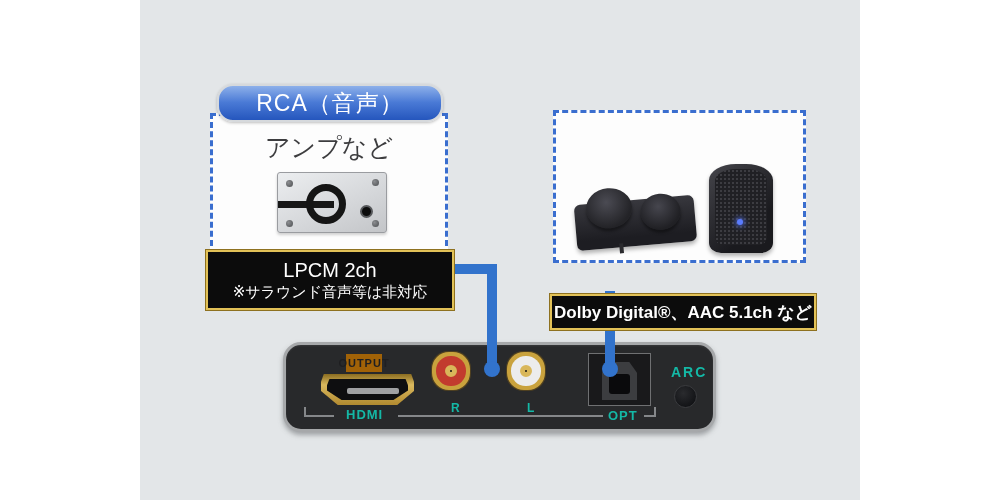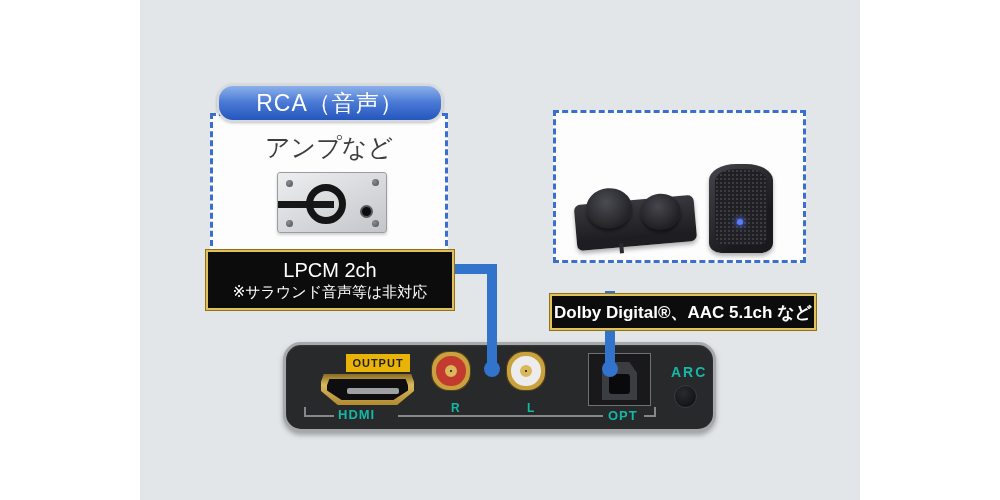--- a/index.html
+++ b/index.html
@@ -72,32 +72,32 @@
   .conn-right-v { left:605px; top:291px; width:10px; height:77px; }
   .conn-cap { position:absolute; width:16px; height:16px; border-radius:50%; background:#3273cc; z-index:3; }
   .cap-left  { left:484px; top:361px; }
   .cap-right { left:602px; top:361px; }
 
   
   .device { position:absolute; left:283px; top:342px; width:433px; height:90px; z-index:2;
             background:#28292b; border:3px solid #a6a8aa; border-radius:18px;
             box-shadow:0 3px 5px rgba(100,104,108,.55), inset 0 1px 2px rgba(255,255,255,.08); }
   .dev-text { position:absolute; color:#14b8a6; font-weight:bold; letter-spacing:1px; }
-  .output-box { position:absolute; left:60px; top:9px; width:64px; height:18px; background:#eab308;
+  .output-box { position:absolute; left:60px; top:9px; width:36px; height:18px; background:#a16207;
                 color:#1f1f21; font-size:11px; font-weight:bold; display:flex; align-items:center;
                 justify-content:center; letter-spacing:1px; }
   
   .hdmi { position:absolute; left:35px; top:29px; width:93px; height:31px;
           clip-path:polygon(3% 0,97% 0,100% 25%,100% 55%,82% 100%,18% 100%,0 55%,0 25%);
           background:linear-gradient(180deg,#8a6c20 0%,#d9b85e 35%,#b28a30 100%); }
   .hdmi-inner { position:absolute; inset:5px 6px 5px 6px;
                 clip-path:polygon(3% 0,97% 0,100% 30%,100% 55%,82% 100%,18% 100%,0 55%,0 30%);
                 background:#0e0e10; }
   .hdmi-slot { position:absolute; left:20px; top:9px; width:52px; height:6px; background:#9fa0a2; border-radius:2px; }
-  .hdmi-label { left:52px; top:62px; font-size:13px; }
+  .hdmi-label { left:60px; top:62px; font-size:13px; }
   
   .rca-core { position:absolute; width:12px; height:12px; border-radius:50%; background:#141414; border:5px solid #d9b75a; }
   .rca-red   { left:159px; top:20px; box-shadow:0 0 0 9px #c23b2e, 0 0 0 13px #c9a23d, 0 0 0 14px #4f4020; }
   .rca-white { left:234px; top:20px; box-shadow:0 0 0 9px #ececec, 0 0 0 13px #c9a23d, 0 0 0 14px #4f4020; }
   .r-label { left:165px; top:56px; font-size:12px; }
   .l-label { left:241px; top:56px; font-size:12px; }
   
   .opt { position:absolute; left:302px; top:8px; width:63px; height:53px; background:#19191b;
          border:1px solid #6f7072; }
   .opt-toslink { position:absolute; left:13px; top:8px; width:35px; height:38px;

